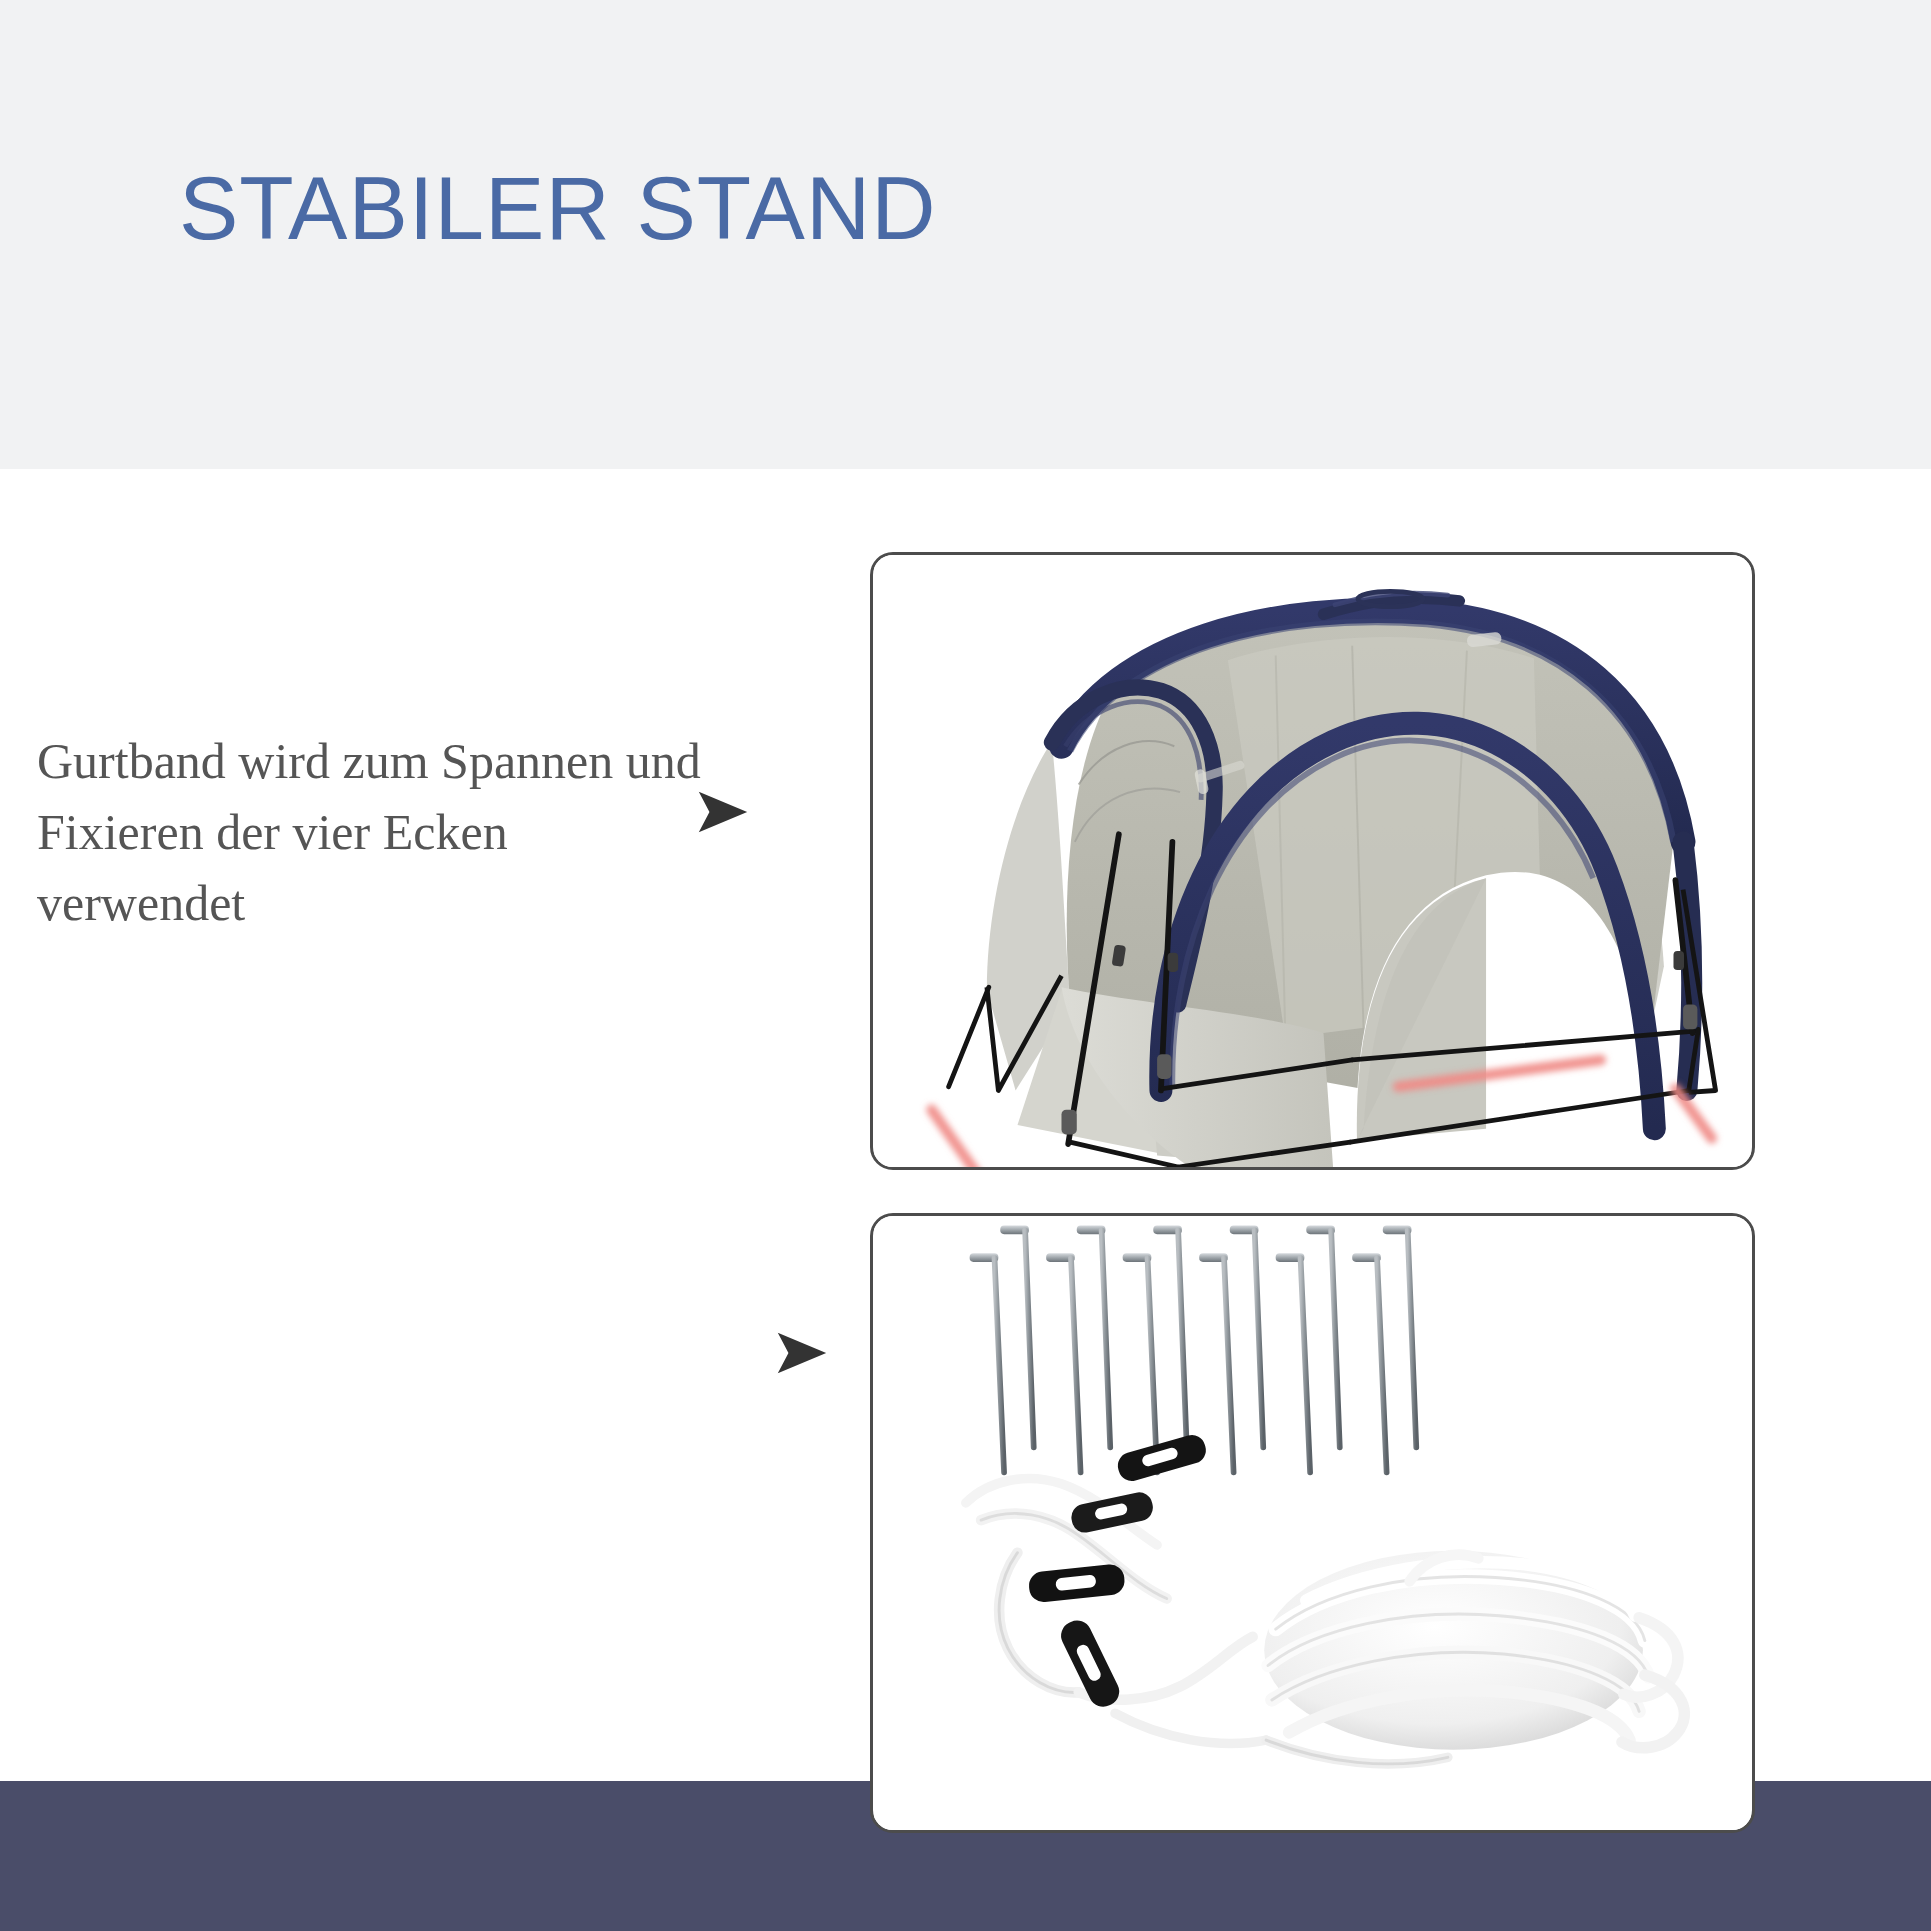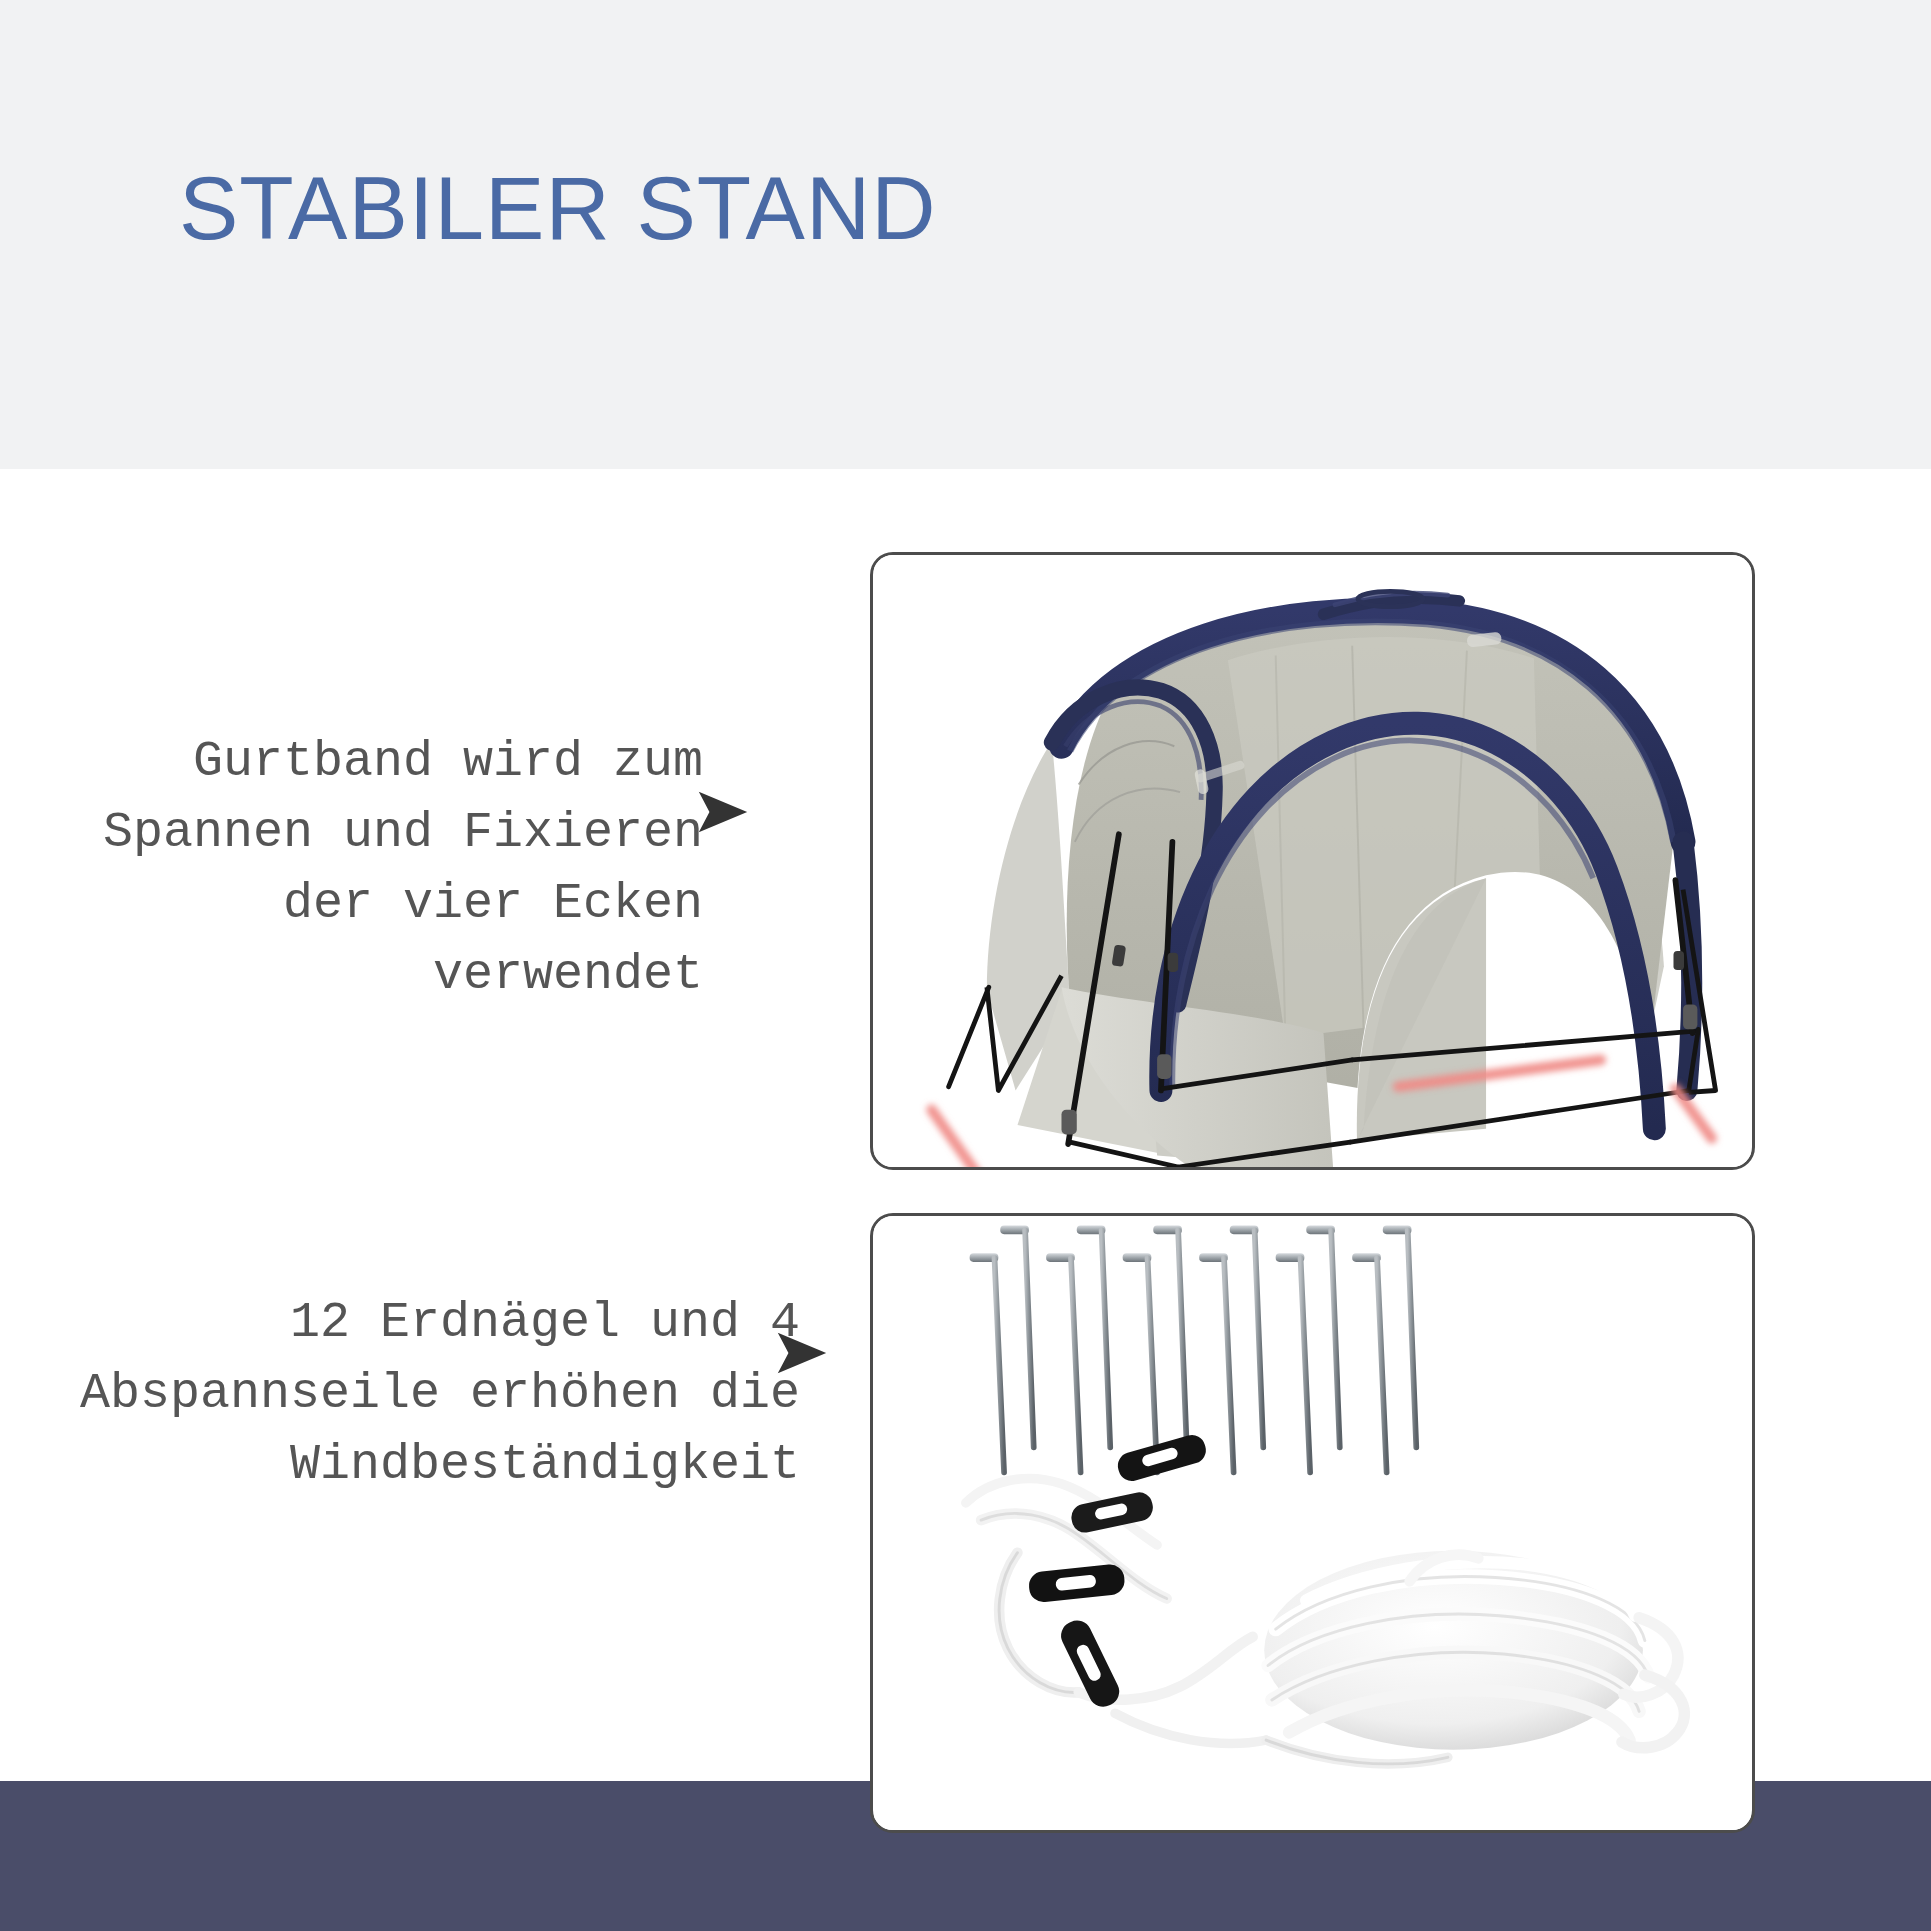--- a/index.html
+++ b/index.html
@@ -49,25 +49,24 @@
     left: 0;
     top: 1781px;
     width: 1931px;
     height: 150px;
     background: #4a4d69;
   }
 
   
   .caption {
     position: absolute;
-    font-family: Liberation Mono, monospace;
+    font-family: Liberation Serif, serif;
     font-weight: 400;
     color: #555555;
     line-height: 1.42;
-    text-align: right;
   }
   #caption-one {
     left: 37px;
     top: 726px;
     width: 666px;
     font-size: 50px;
   }
   #caption-two {
     left: 37px;
     top: 1287px;
@@ -125,21 +124,20 @@
   <div id="footer-band"></div>
 
   <div class="caption" id="caption-one">Gurtband wird zum Spannen und Fixieren der vier Ecken verwendet</div>
 
   <div class="arrow-marker" id="arrow-one">
     <svg viewBox="0 0 62 62" width="60" height="60" aria-hidden="true">
       <path d="M6 10 L56 31 L6 52 L17 31 Z" fill="#333333"></path>
     </svg>
   </div>
 
-  <div class="caption" id="caption-two">12 Erdnägel und 4 Abspannseile erhöhen die Windbeständigkeit</div>
 
   <div class="arrow-marker" id="arrow-two">
     <svg viewBox="0 0 62 62" width="60" height="60" aria-hidden="true">
       <path d="M6 10 L56 31 L6 52 L17 31 Z" fill="#333333"></path>
     </svg>
   </div>
 
   <div class="image-card" id="card-tent">
     <svg class="card-canvas" viewBox="0 0 917 640" preserveAspectRatio="xMidYMid meet">
       <defs>

